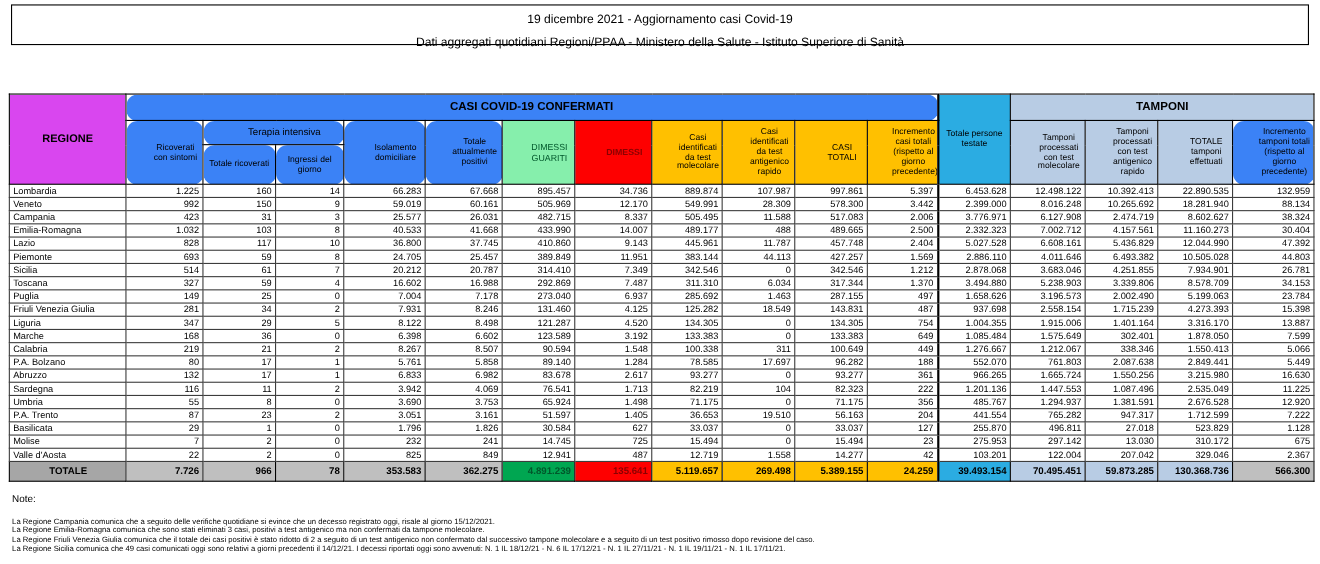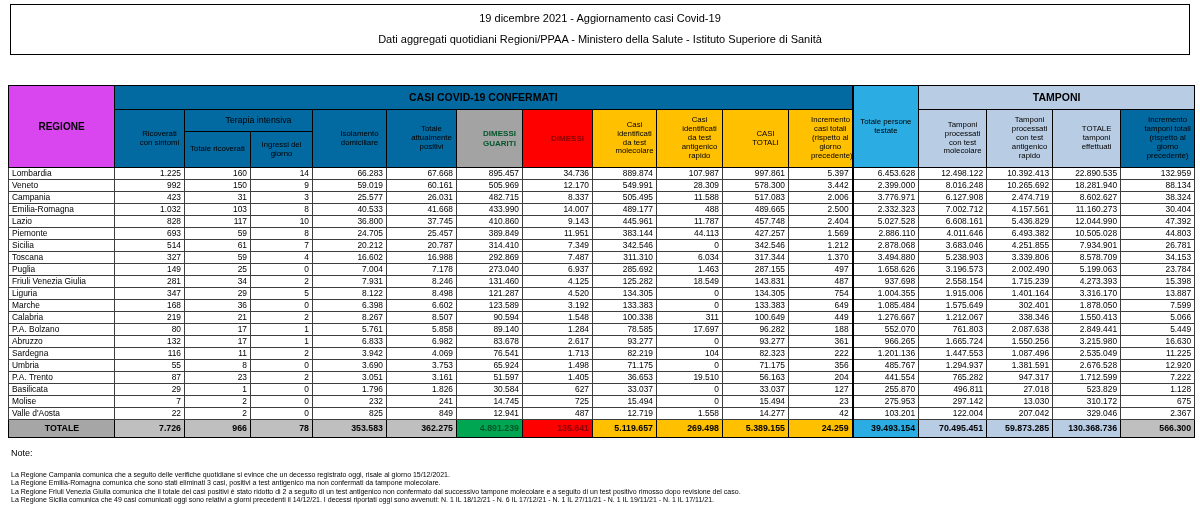--- a/index.html
+++ b/index.html
@@ -7,21 +7,21 @@
   body {
     width: 1200px; height: 513px;
     background: #ffffff;
     font-family: "Liberation Sans", sans-serif;
     color: #000;
     position: relative;
     overflow: hidden;
   }
   .title-box {
     position: absolute; left: 10px; top: 4px;
-    width: 1180px; height: 51px;
+    width: 1180px; height: 37px;
     border: 1px solid #000;
     text-align: center;
   }
   .title-line { font-size: 11px; }
   .title-line.l1 { margin-top: 7px; }
   .title-line.l2 { margin-top: 9px; }
 
   table.covid {
     position: absolute; left: 8px; top: 85px;
     width: 1186px;
@@ -34,22 +34,22 @@
     overflow: hidden;
     padding: 0 2px;
   }
   thead th { border-color: #000; }
   thead tr.band1 th { height: 24px; }
   thead tr.band2 th { height: 22px; padding-left: 22px; }
   thead tr.band3 th { height: 36px; }
   th { font-weight: normal; font-size: 7.8px; text-align: center; vertical-align: middle; line-height: 1.15; }
   th.group { font-size: 10.5px; font-weight: bold; }
   th.h-darkgray { background: #d946ef; font-weight: bold; font-size: 10px; }
-  th.h-gray { background: #0369a1; }
-  th.h-green { background: #a3a3a3; color: #00572b; font-weight: bold; font-size: 8px; }
+  th.h-gray { background: #3b82f6; border-radius: 10px; }
+  th.h-green { background: #86efac; color: #00572b; font-weight: normal; font-size: 8px; }
   th.h-red { background: #fe0000; color: #8b0000; font-weight: bold; font-size: 8px; }
   th.h-yellow { background: #ffc000; }
   th.h-cyan { background: #2bace2; }
   th.h-lightblue { background: #b8cce4; }
 
   tbody td {
     height: 11px;
     font-size: 8.4px;
     line-height: 11px;
     background: #fff;

